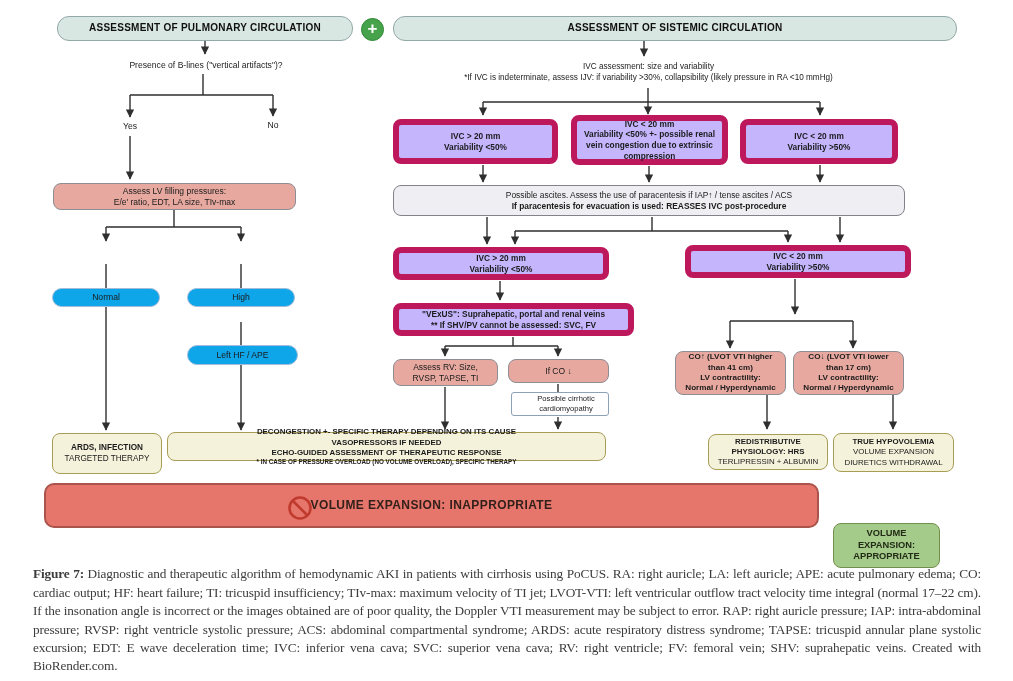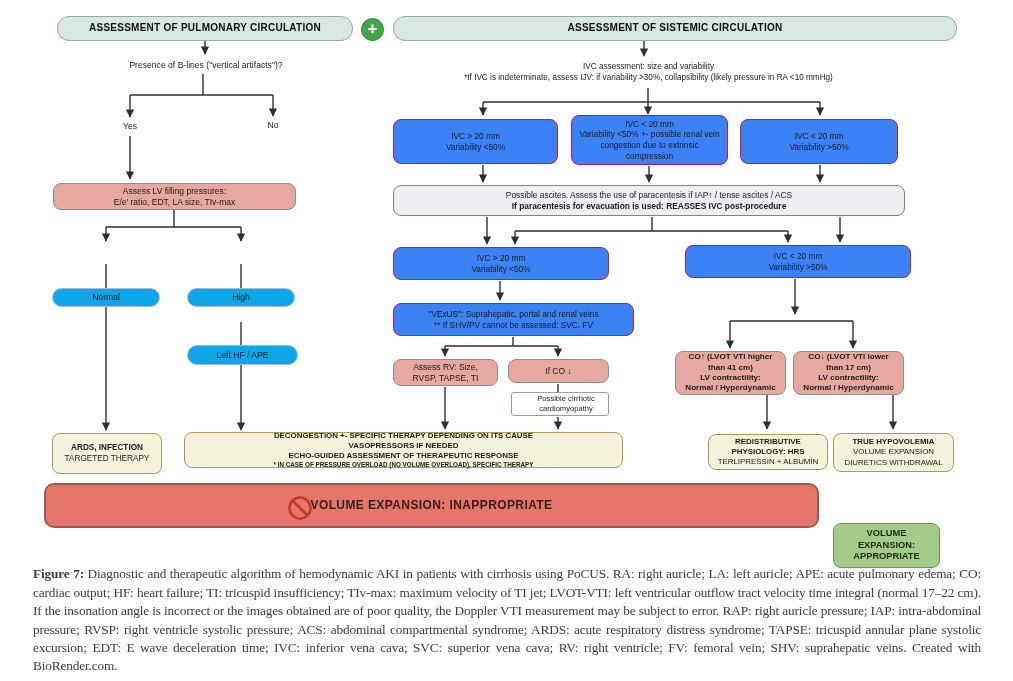--- a/index.html
+++ b/index.html
@@ -5,21 +5,21 @@
   html,body { margin:0; padding:0; background:#ffffff; }
   .stage { position:relative; width:1013px; height:681px; background:#ffffff;
            font-family:"Liberation Sans", sans-serif; overflow:hidden; }
   svg.connectors { position:absolute; left:0; top:0; width:1013px; height:681px; }
 
   .box { position:absolute; box-sizing:border-box; display:flex; flex-direction:column;
          align-items:center; justify-content:center; text-align:center;
          color:#1b1b1b; font-size:8.3px; line-height:1.27; padding:1px 4px; }
   .hdr   { background:#d9e7e2; border:1.5px solid #93a9a7; border-radius:12px;
            font-weight:bold; font-size:10px; letter-spacing:.25px; color:#101010; }
-  .blue  { background:#3b82f6; border:1px solid #be185d; border-radius:8px; }
+  .blue  { background:#c4b5fd; border:6px solid #be185d; border-radius:8px;font-weight:bold; }
   .neutral { background:#eeeef3; border:1px solid #82828a; border-radius:8px; font-size:8.4px; }
   .pink  { background:#e6a89f; border:1px solid #8d8d94; border-radius:8px; }
   .cream { background:#f5f2db; border:1.5px solid #a99c54; border-radius:8px; font-size:7.9px; }
   .pill  { background:#0ea5e9; border:1.5px solid #a2bcda; border-radius:10px; font-size:8.6px;margin-top:44px; }
   .plain { background:transparent; border:none; }
   .whitebox { background:#ffffff; border:1px solid #8da2b8; border-radius:3px; font-size:7.6px; }
   .redbar { background:#e6766b; border:2px solid #aa544c; border-radius:10px; }
   .greenbox { background:#a5cb8b; border:1.5px solid #71904d; border-radius:8px;
               font-weight:bold; font-size:9.3px; color:#222b15; }
   .b { font-weight:bold; }
@@ -159,21 +159,21 @@
     <div>LV contractility:</div>
     <div>Normal / Hyperdynamic</div>
   </div>
   <div class="box pink co4" style="left:793px; top:351px; width:111px; height:44px;">
     <div>CO↓ (LVOT VTI lower</div>
     <div>than 17 cm)</div>
     <div>LV contractility:</div>
     <div>Normal / Hyperdynamic</div>
   </div>
 
-  <div class="box cream" style="left:184px; top:432px; width:439px; height:36px;">
+  <div class="box cream" style="left:167px; top:432px; width:439px; height:29px;">
     <div style="font-weight:600;">DECONGESTION +- SPECIFIC THERAPY DEPENDING ON ITS CAUSE</div>
     <div style="font-weight:600;">VASOPRESSORS IF NEEDED</div>
     <div style="font-weight:600;">ECHO-GUIDED ASSESSMENT OF THERAPEUTIC RESPONSE</div>
     <div class="small" style="font-weight:600;">* IN CASE OF PRESSURE OVERLOAD (NO VOLUME OVERLOAD), SPECIFIC THERAPY</div>
   </div>
 
   <div class="box cream" style="left:708px; top:434px; width:120px; height:36px;">
     <div class="b">REDISTRIBUTIVE</div>
     <div class="b">PHYSIOLOGY: HRS</div>
     <div>TERLIPRESSIN + ALBUMIN</div>

